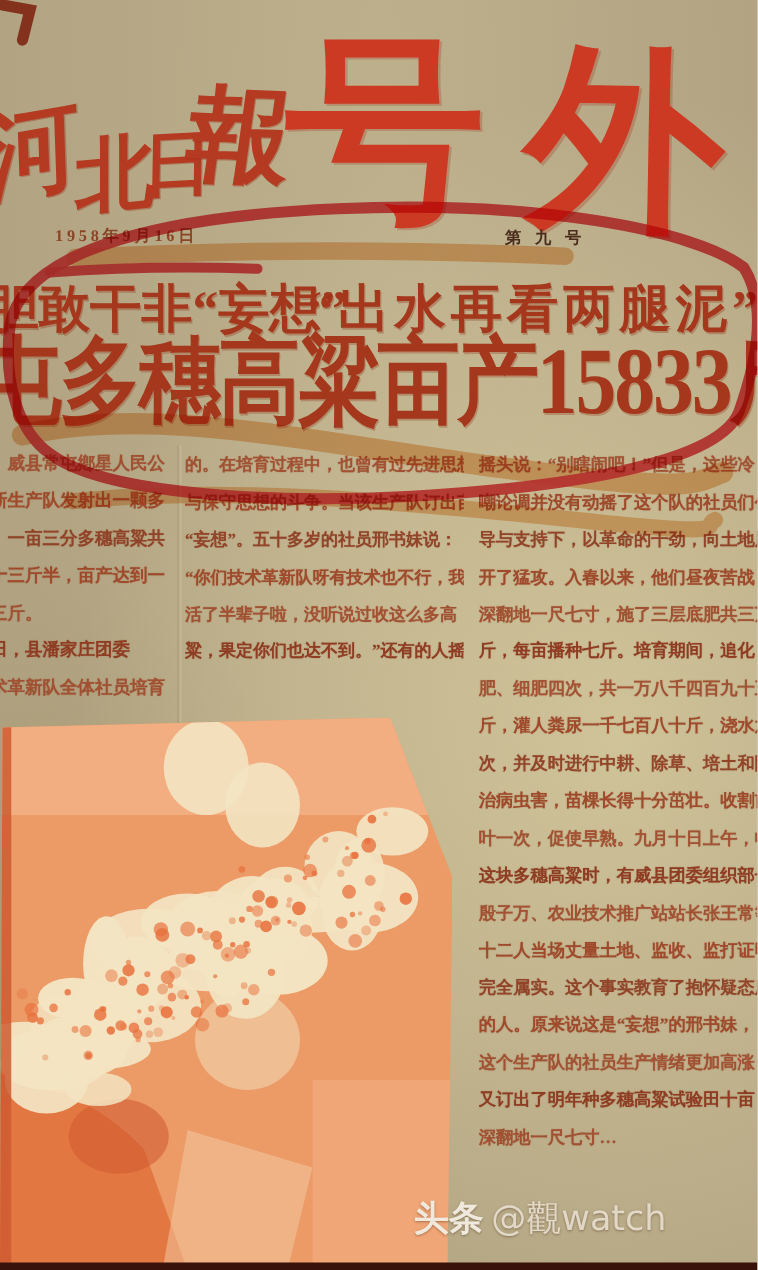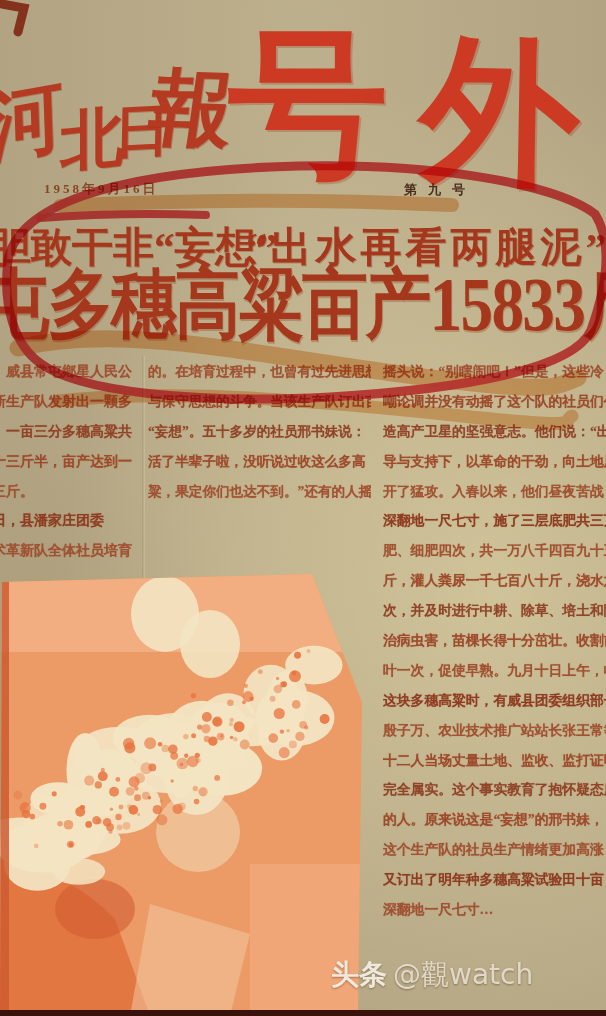--- a/index.html
+++ b/index.html
@@ -101,30 +101,31 @@
       <div class="tline">。一亩三分多穗高粱共</div>
       <div class="tline">十三斤半，亩产达到一</div>
       <div class="tline">三斤。</div>
       <div class="tline">田，县潘家庄团委</div>
       <div class="tline">术革新队全体社员培育</div>
     </div>
   <div id="col-mid" class="col">
       <div class="tline">的。在培育过程中，也曾有过先进思想</div>
       <div class="tline">与保守思想的斗争。当该生产队订出亩</div>
       <div class="tline">“妄想”。五十多岁的社员邢书妹说：</div>
+      <div class="tline">“你们技术革新队呀有技术也不行，我</div>
       <div class="tline">活了半辈子啦，没听说过收这么多高</div>
       <div class="tline">粱，果定你们也达不到。”还有的人摇</div>
     </div>
   <div id="col-right" class="col">
       <div class="tline">摇头说：“别瞎闹吧！”但是，这些冷</div>
       <div class="tline">嘲论调并没有动摇了这个队的社员们创</div>
-      <div class="tline">造高产卫星的坚强意志。他们说：“出</div>
       <div class="tline">导与支持下，以革命的干劲，向土地展</div>
       <div class="tline">开了猛攻。入春以来，他们昼夜苦战，</div>
       <div class="tline">深翻地一尺七寸，施了三层底肥共三万</div>
+      <div class="tline">斤，每亩播种七斤。培育期间，追化</div>
       <div class="tline">肥、细肥四次，共一万八千四百九十五</div>
       <div class="tline">斤，灌人粪尿一千七百八十斤，浇水六</div>
       <div class="tline">次，并及时进行中耕、除草、培土和除</div>
       <div class="tline">治病虫害，苗棵长得十分茁壮。收割前打</div>
       <div class="tline">叶一次，促使早熟。九月十日上午，收割</div>
       <div class="tline">这块多穗高粱时，有威县团委组织部长</div>
       <div class="tline">殷子万、农业技术推广站站长张王常等</div>
       <div class="tline">十二人当场丈量土地、监收、监打证明</div>
       <div class="tline">完全属实。这个事实教育了抱怀疑态度</div>
       <div class="tline">的人。原来说这是“妄想”的邢书妹，</div>

